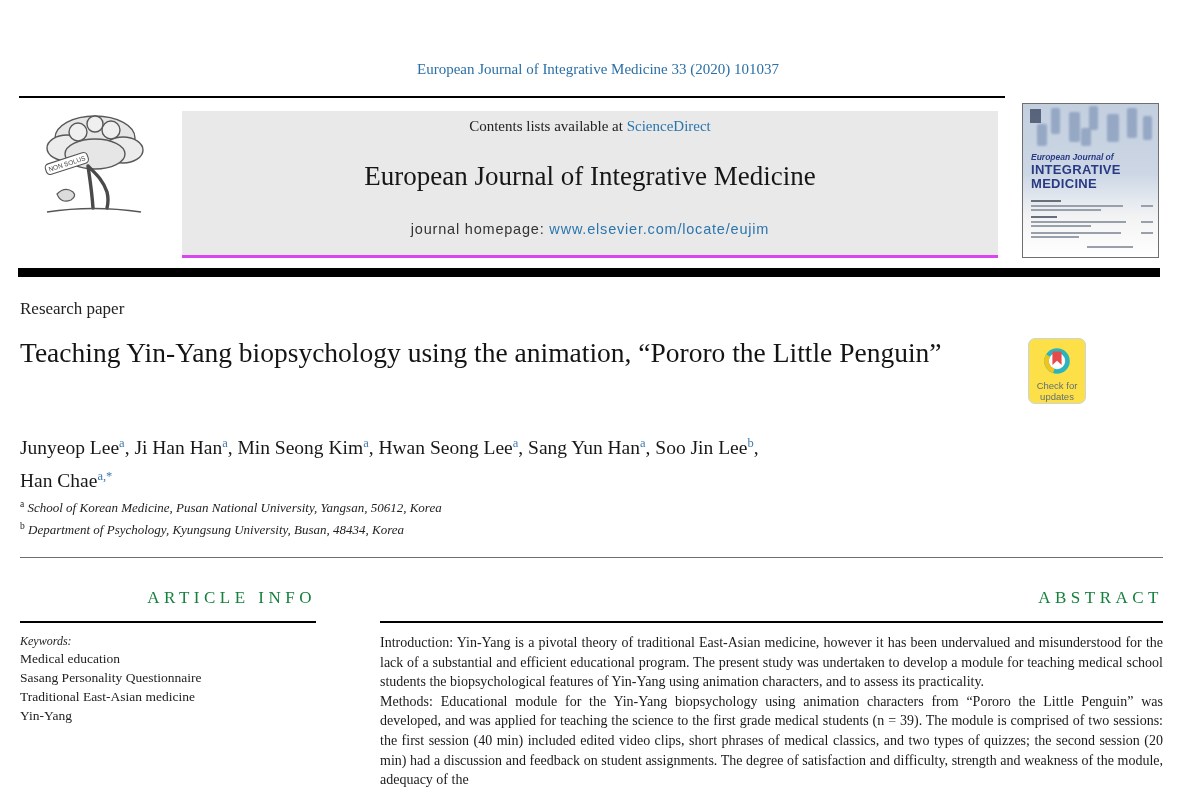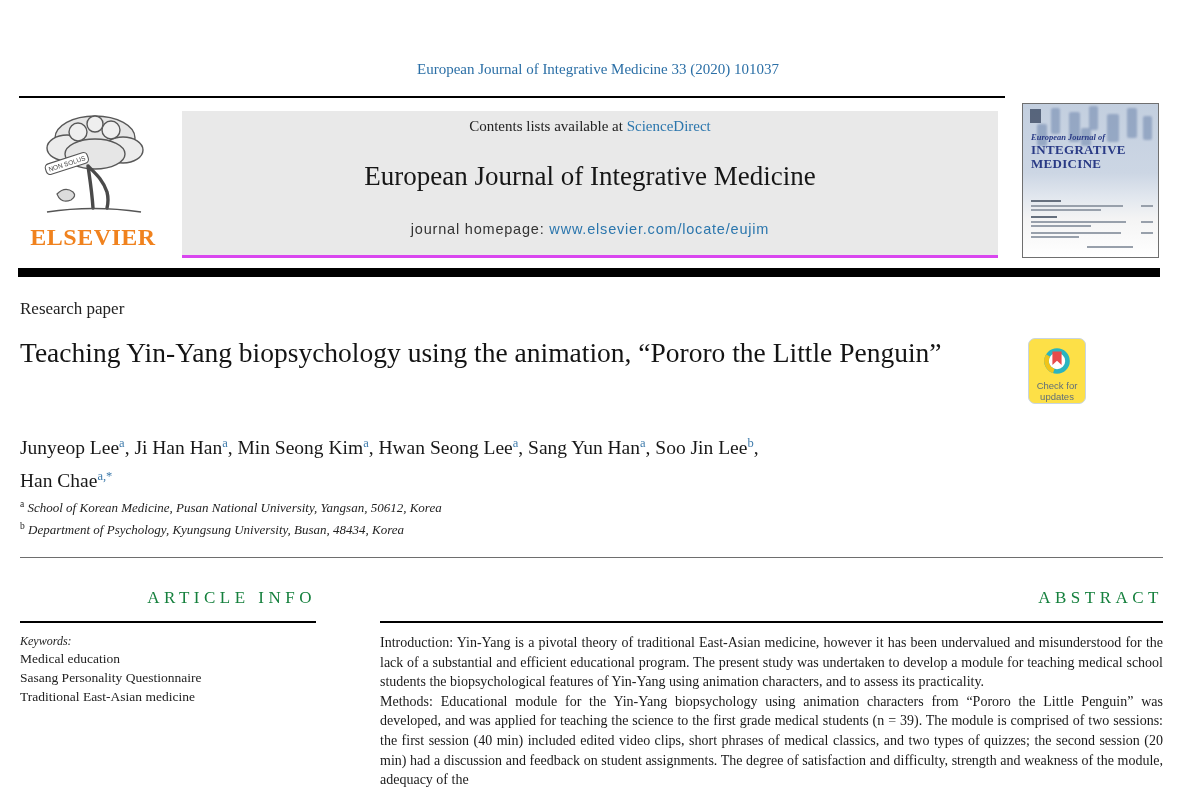--- a/index.html
+++ b/index.html
@@ -25,21 +25,21 @@
                    color: #333; letter-spacing: 0.8px; }
   .homepage-line a { color: #2b76ad; text-decoration: none; }
 
   
   .cover { position: absolute; left: 1022px; top: 103px; width: 137px; height: 155px;
            border: 1px solid #6f6f6f; overflow: hidden;
            background: linear-gradient(#c3cfdf 0%, #ccd6e4 45%, #e3e8ef 62%, #f4f4f4 75%, #ffffff 100%); }
   .cover .fig { position: absolute; background: #6e86ad; opacity: .55; filter: blur(1.2px); border-radius: 2px; }
   .cover .mini-logo { position: absolute; left: 7px; top: 5px; width: 11px; height: 14px;
                       background: #3c4a63; opacity: .8; }
-  .cover-title { position: absolute; left: 8px; top: 28px; color: #293a85; font-family: Liberation Serif, serif; }
+  .cover-title { position: absolute; left: 8px; top: 48px; color: #293a85; font-family: Liberation Sans, sans-serif; }
   .cover-title .l1 { font-size: 8.5px; font-weight: bold; font-style: italic; }
   .cover-title .l2 { font-size: 13px; font-weight: bold; letter-spacing: 0.3px; line-height: 13px; margin-top: 1px; }
   .cover .toc-bar { position: absolute; height: 2px; background: #98a0ab; }
   .cover .toc-bar.head { background: #66707e; }
 
   .black-bar { position: absolute; top: 268px; left: 18px; width: 1142px; height: 9px; background: #000; }
 
   
   .type-label { position: absolute; left: 20px; top: 299px; font-size: 17px; color: #222; }
   .article-title { position: absolute; left: 20px; top: 334px; width: 995px;
@@ -93,21 +93,20 @@
       <circle cx="62" cy="16" r="8" fill="#efefef"></circle>
     </g>
     <path d="M60,100 C59,84 57,72 55,58 M55,58 C63,66 70,72 74,84 M74,84 C76,92 75,96 74,100" fill="none" stroke="#4a4a4a" stroke-width="3.4" stroke-linecap="round"></path>
     <path d="M24,86 q8,-8 16,-2 q4,4 -2,8 q-10,4 -14,-6 z" fill="#dcdcdc" stroke="#5a5a5a" stroke-width="1.2"></path>
     <path d="M14,104 Q60,97 108,104" fill="none" stroke="#555" stroke-width="1.6"></path>
     <g transform="rotate(-18 34 56)">
       <rect x="12" y="50" width="44" height="11" rx="4" fill="#fff" stroke="#555" stroke-width="1.1"></rect>
       <text x="34" y="58" text-anchor="middle" font-size="6.5" fill="#444" font-family="Liberation Sans, sans-serif">NON SOLUS</text>
     </g>
   </svg>
-  <div class="elsevier-wordmark">ELSEVIER</div>
 </div>
 
 <div class="banner">
   <div class="contents-line">
     <span>Contents lists available at </span><a href="#">ScienceDirect</a>
   </div>
   <div class="banner-journal-title">European Journal of Integrative Medicine</div>
   <div class="homepage-line">
     <span>journal homepage: </span><a href="#">www.elsevier.com/locate/eujim</a>
   </div>
@@ -171,20 +170,21 @@
 
 <div class="section-divider"></div>
 
 <div class="left-col">
   <div class="col-heading">ARTICLE INFO</div>
   <div class="col-rule"></div>
   <div class="kw-label">Keywords:</div>
   <div class="kw-item">Medical education</div>
   <div class="kw-item">Sasang Personality Questionnaire</div>
   <div class="kw-item">Traditional East-Asian medicine</div>
+  <div class="kw-item">Yin-Yang</div>
 </div>
 
 <div class="right-col">
   <div class="col-heading">ABSTRACT</div>
   <div class="col-rule"></div>
   <div class="abs-body">
     <p><span class="para-label">Introduction:</span><span> Yin-Yang is a pivotal theory of traditional East-Asian medicine, however it has been undervalued and misunderstood for the lack of a substantial and efficient educational program. The present study was un­dertaken to develop a module for teaching medical school students the biopsychological features of Yin-Yang using animation characters, and to assess its practicality.</span></p>
     <p><span class="para-label">Methods:</span><span> Educational module for the Yin-Yang biopsychology using animation characters from “Pororo the Little Penguin” was developed, and was applied for teaching the science to the first grade medical students (n = 39). The module is comprised of two sessions: the first session (40 min) included edited video clips, short phrases of medical classics, and two types of quizzes; the second session (20 min) had a discussion and feedback on student assignments. The degree of satisfaction and difficulty, strength and weakness of the module, adequacy of the</span></p>
   </div>
 </div>

